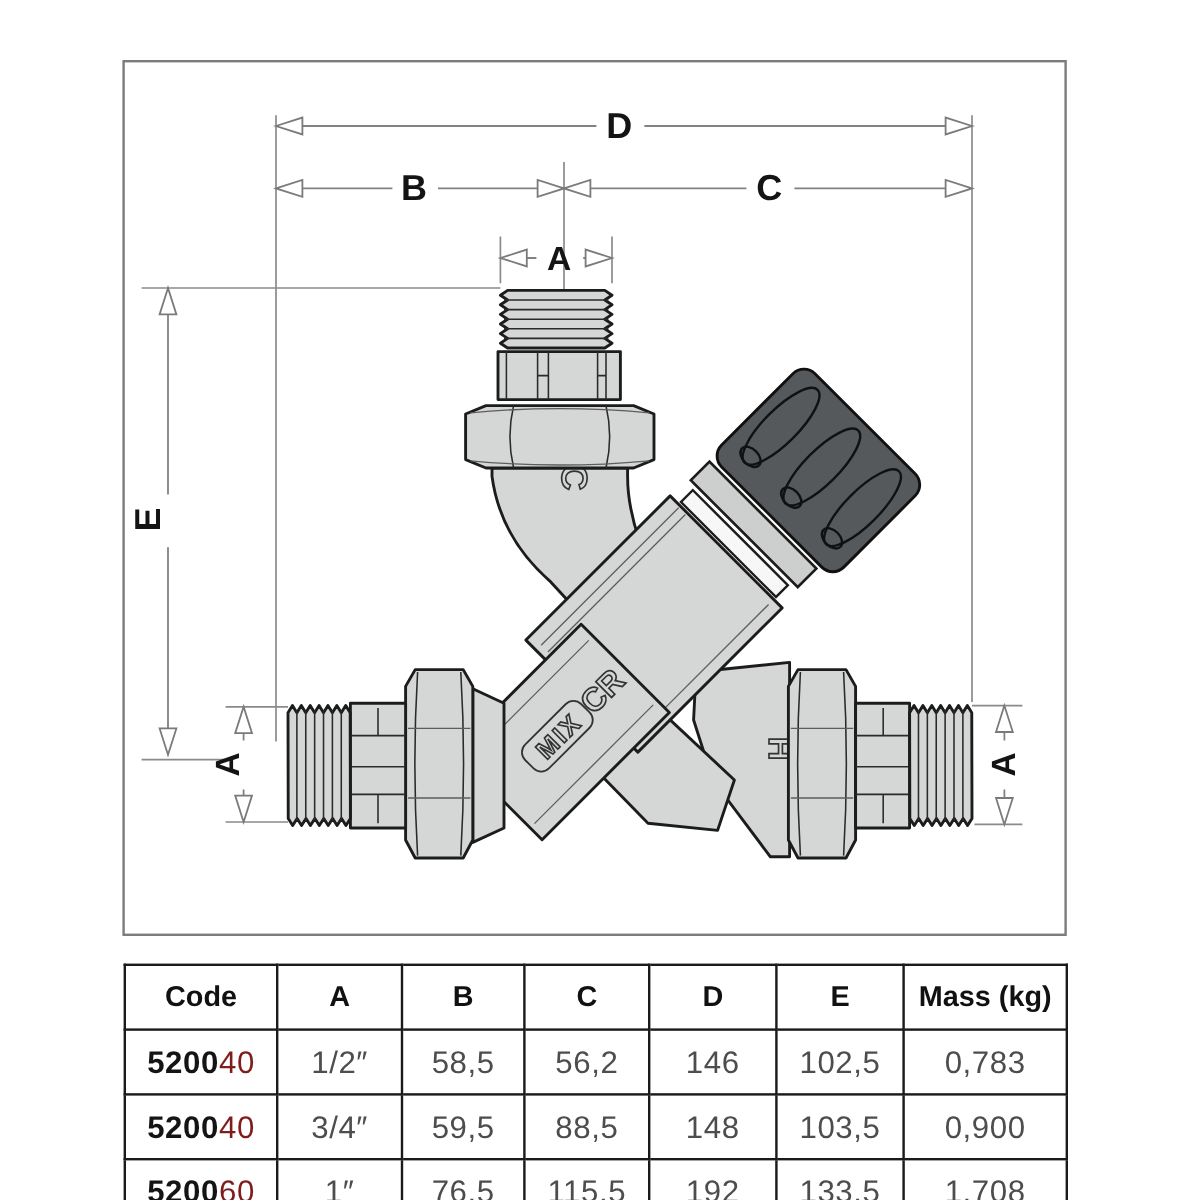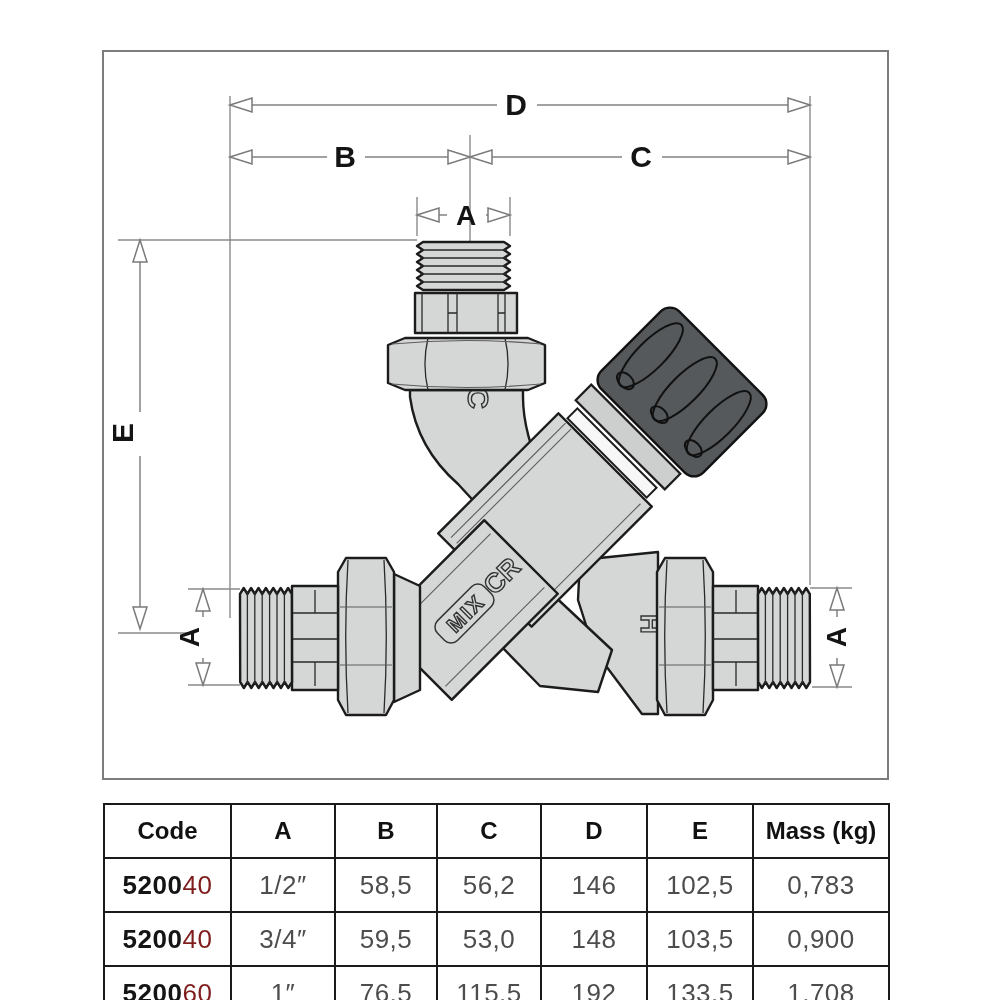--- a/index.html
+++ b/index.html
@@ -219,21 +219,21 @@
       <td>58,5</td>
       <td>56,2</td>
       <td>146</td>
       <td>102,5</td>
       <td>0,783</td>
     </tr>
     <tr>
       <td><span class="code-prefix">5200</span><span class="code-suffix">40</span></td>
       <td>3/4″</td>
       <td>59,5</td>
-      <td>53,0</td>
+      <td>88,5</td>
       <td>148</td>
       <td>103,5</td>
       <td>0,900</td>
     </tr>
     <tr>
       <td><span class="code-prefix">5200</span><span class="code-suffix">60</span></td>
       <td>1″</td>
       <td>76,5</td>
       <td>115,5</td>
       <td>192</td>

